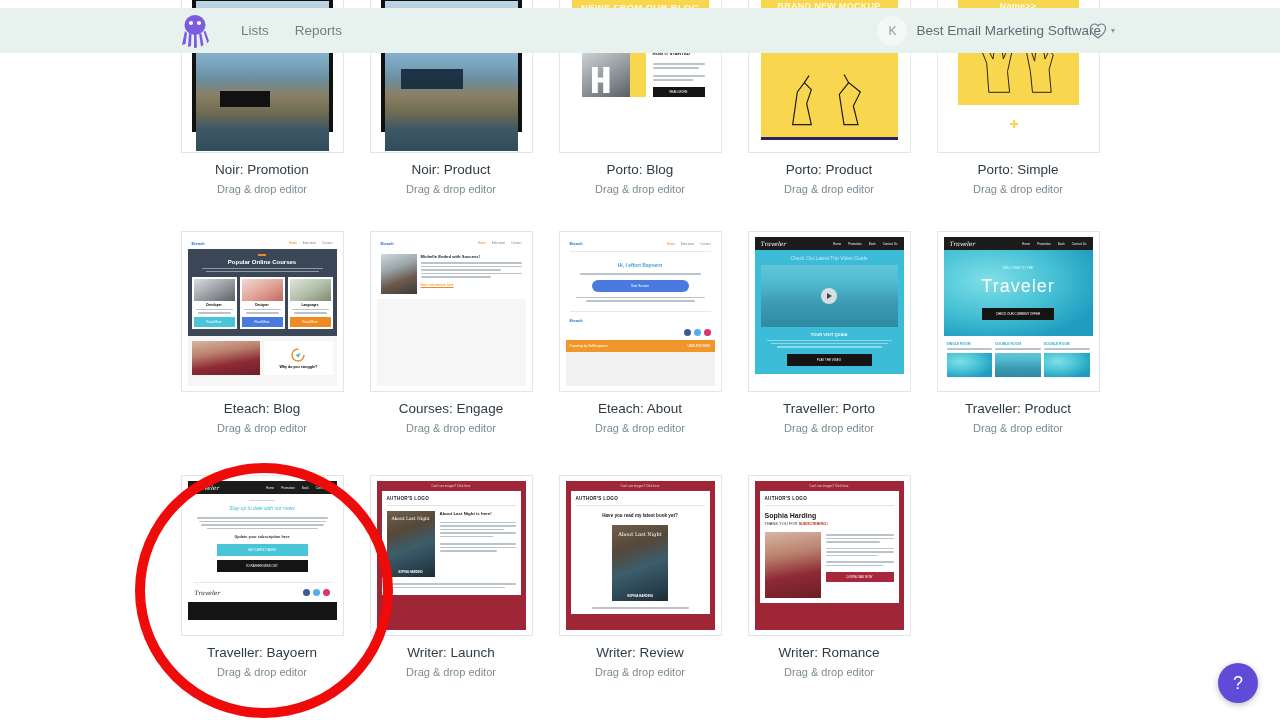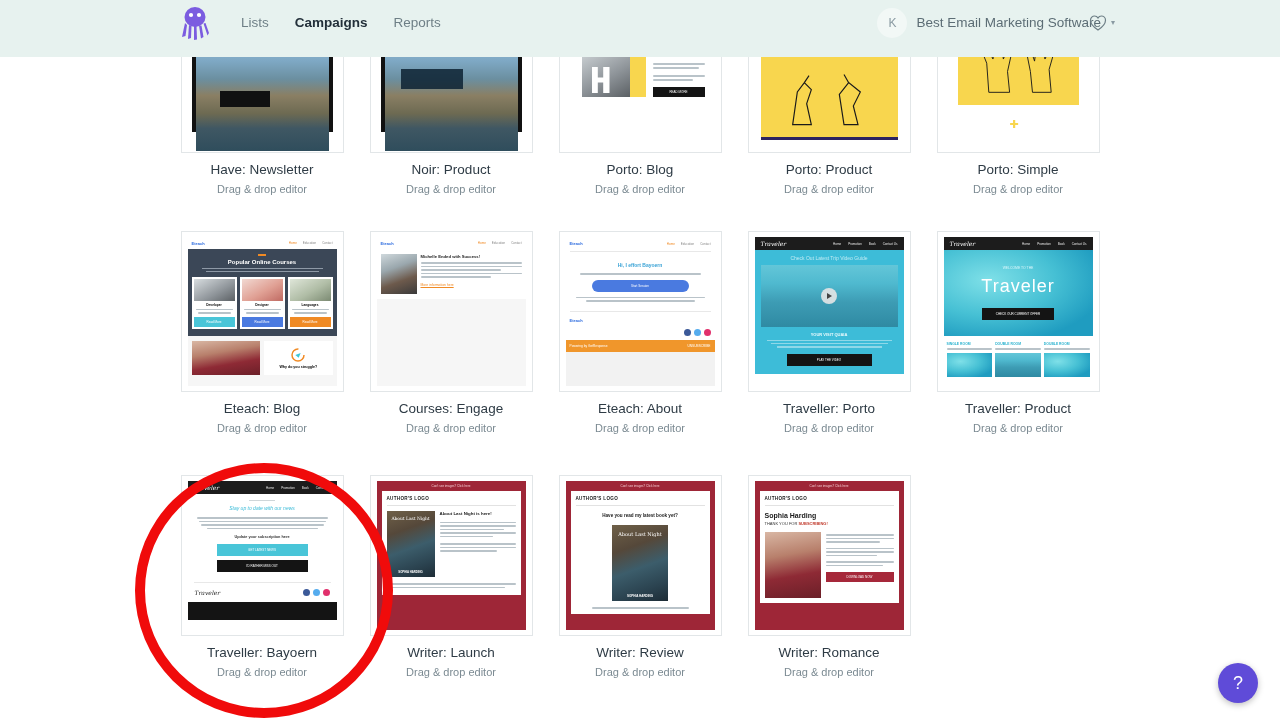--- a/index.html
+++ b/index.html
@@ -5,22 +5,22 @@
   * { box-sizing: border-box; margin: 0; padding: 0; }
   html, body {
     width: 1280px; height: 720px;
     overflow: hidden;
     background: #ffffff;
     font-family: "Liberation Sans", sans-serif;
   }
 
   
   .topbar {
-    position: absolute; top: 0; left: 0;
-    width: 1280px; height: 57px;
+    position: absolute; top: 8px; left: 0;
+    width: 1280px; height: 45px;
     background: #e7f2ef;
     display: flex; align-items: center;
     z-index: 40;
   }
   .logo-wrap { position: absolute; left: 180px; top: 5px; width: 30px; height: 36px; }
   .nav { position: absolute; left: 228px; top: 0; height: 45px; display: flex; align-items: center; gap: 0; }
   .nav-item {
     font-size: 13.5px; color: #6e7f86; padding: 0 13px;
     line-height: 45px; cursor: pointer; white-space: nowrap;
   }
@@ -145,21 +145,20 @@
       <path d="M5 18 L2 32 L5.5 31 L7 20 Z" fill="#7b5ce0"></path>
       <path d="M9 20 L8 34 L11 33 L11.5 21 Z" fill="#7b5ce0"></path>
       <path d="M14 21 L14 35 L17 34.5 L16.5 21 Z" fill="#7b5ce0"></path>
       <path d="M19 20.5 L21 33.5 L23.5 32 L21.5 20.5 Z" fill="#7b5ce0"></path>
       <path d="M23.5 18.5 L27.5 30.5 L29 28 L25.5 18 Z" fill="#7b5ce0"></path>
     </svg>
   </div>
 
   <div class="nav">
     <div class="nav-item">Lists</div>
-    <div class="nav-item active">Campaigns</div>
     <div class="nav-item">Reports</div>
   </div>
 
   <div class="acct">
     <div class="avatar">K</div>
     <div class="acct-name">Best Email Marketing Software</div>
     <div class="caret">▾</div>
   </div>
 
   <div class="heart-btn">
@@ -174,21 +173,21 @@
   <div class="row" style="top:-47px;">
 
     <div class="card">
       <div class="thumb" style="height:155px;">
         <div class="mini">
           <div style="position:absolute;left:10px;right:10px;top:0;bottom:20px;background:#111;"></div>
           <div class="ph-mountain" style="position:absolute;left:14px;right:14px;top:2px;height:150px;"></div>
           <div style="position:absolute;left:38px;top:92px;width:50px;height:16px;background:#111;"></div>
         </div>
       </div>
-      <div class="card-title">Have: Newsletter</div>
+      <div class="card-title">Noir: Promotion</div>
       <div class="card-sub">Drag &amp; drop editor</div>
     </div>
 
     <div class="card">
       <div class="thumb" style="height:155px;">
         <div class="mini">
           <div style="position:absolute;left:10px;right:10px;top:0;bottom:20px;background:#111;"></div>
           <div class="ph-mountain" style="position:absolute;left:14px;right:14px;top:2px;height:150px;"></div>
           <div style="position:absolute;left:30px;top:70px;width:62px;height:20px;background:#0d2233;opacity:.85;"></div>
         </div>

